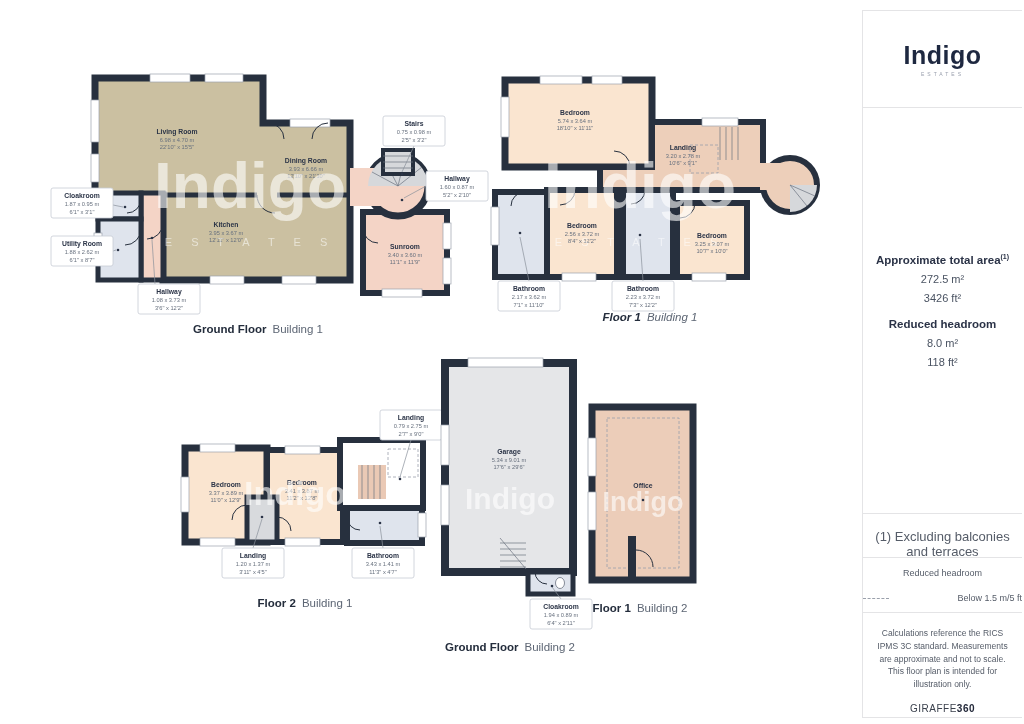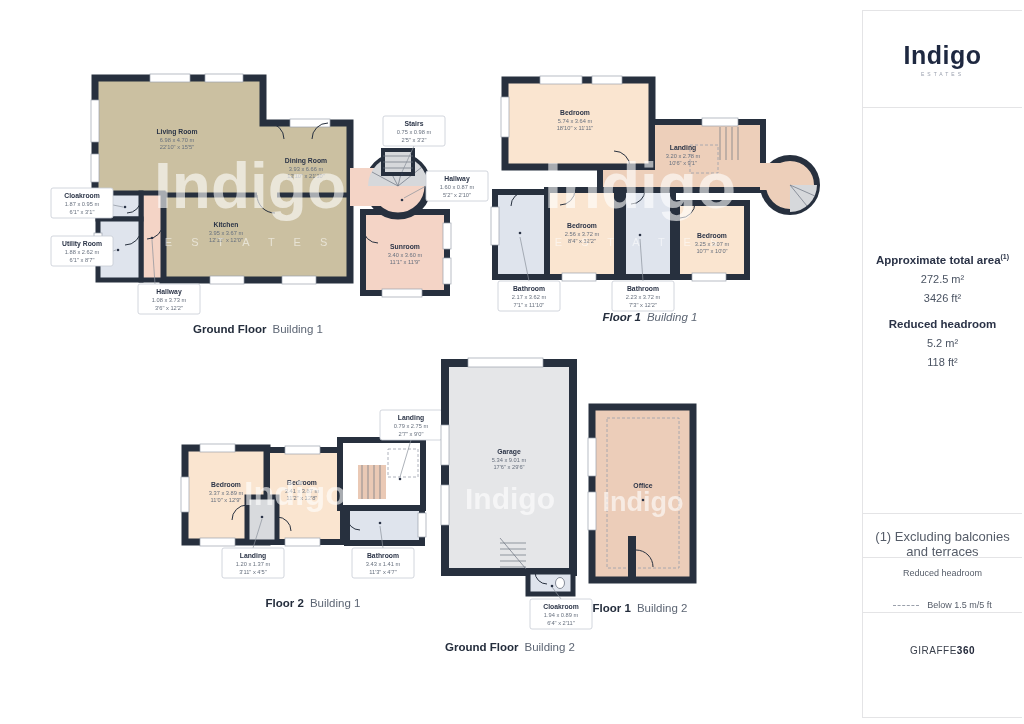--- a/index.html
+++ b/index.html
@@ -27,24 +27,24 @@
   .sb-logo{height:97px;display:flex;flex-direction:column;align-items:center;justify-content:center;}
   .logo-text{font-size:25px;font-weight:bold;color:#1e2840;letter-spacing:0.5px;}
   .logo-sub{font-size:5px;letter-spacing:3px;color:#9aa0ae;margin-top:1px;}
   .sb-area{height:406px;padding-top:145px;}
   .sb-title{font-size:11.5px;font-weight:bold;color:#2b3347;}
   .sb-title sup{font-size:7px;}
   .sb-val{font-size:11px;color:#4a5362;margin-top:7px;}
   .sb-gap{height:14px;}
   .sb-note{height:44px;padding:15px 10px 0;font-size:13px;color:#555c68;}
   .sb-legend{height:55px;padding-top:10px;font-size:9px;color:#555c68;}
-  .legend-row{display:flex;align-items:center;justify-content:center;margin-top:22px;gap:8px;}
+  .legend-row{display:flex;align-items:center;justify-content:space-between;margin-top:15px;gap:8px;}
   .legend-dash{width:26px;border-top:1px dashed #9aa0ab;height:0;}
   .sb-disc{height:104px;padding:14px 12px 0;font-size:8.5px;color:#555c68;line-height:1.5;border-bottom:none;}
-  .sb-brand{margin-top:16px;font-size:10px;letter-spacing:0.5px;color:#3a404c;}
+  .sb-brand{margin-top:10px;font-size:10px;letter-spacing:0.5px;color:#3a404c;}
   .sb-brand b{color:#23293a;}
 </style>
 </head>
 <body>
 
 <div id="stage">
 
   <svg style="left:50px;top:68px;" width="450" height="252" viewBox="0 0 450 252">
 
     <path d="M45,10 H213 V55 H300 V212 H113 V127 H45 Z" fill="#cbc0a1" stroke="#27303e" stroke-width="7"></path>
@@ -362,52 +362,53 @@
   <div class="wm" style="left:588px;top:490px;width:110px;">
     <div class="wm-text" style="font-size:27px;">Indigo</div>
   </div>
 
   <div class="plan-caption" style="left:158px;top:323px;width:200px;">
     <span class="cb">Ground Floor</span><span>Building 1</span>
   </div>
   <div class="plan-caption" style="left:550px;top:311px;width:200px;font-style:italic;">
     <span class="cb">Floor 1</span><span>Building 1</span>
   </div>
-  <div class="plan-caption" style="left:213px;top:597px;width:200px;">
+  <div class="plan-caption" style="left:205px;top:597px;width:200px;">
     <span class="cb">Floor 2</span><span>Building 1</span>
   </div>
   <div class="plan-caption" style="left:410px;top:641px;width:200px;">
     <span class="cb">Ground Floor</span><span>Building 2</span>
   </div>
   <div class="plan-caption" style="left:540px;top:591px;width:200px;margin-top:11px;">
     <span class="cb">Floor 1</span><span>Building 2</span>
   </div>
 
   <div class="sidebar">
     <div class="sb-sec sb-logo">
       <div class="logo-text">Indigo</div>
       <div class="logo-sub">ESTATES</div>
     </div>
     <div class="sb-sec sb-area">
       <div class="sb-title"><span>Approximate total area</span><sup>(1)</sup></div>
       <div class="sb-val">272.5 m²</div>
       <div class="sb-val">3426 ft²</div>
       <div class="sb-gap"></div>
       <div class="sb-title">Reduced headroom</div>
-      <div class="sb-val">5.2 m²</div>
+      <div class="sb-val">8.0 m²</div>
       <div class="sb-val">118 ft²</div>
     </div>
     <div class="sb-sec sb-note">(1) Excluding balconies and terraces</div>
     <div class="sb-sec sb-legend">
       <div>Reduced headroom</div>
       <div class="legend-row">
         <span class="legend-dash"></span>
         <span>Below 1.5 m/5 ft</span>
       </div>
     </div>
     <div class="sb-sec sb-disc">
+      <div>Calculations reference the RICS IPMS 3C standard. Measurements are approximate and not to scale. This floor plan is intended for illustration only.</div>
       <div class="sb-brand">
         <span>GIRAFFE</span><b>360</b>
       </div>
     </div>
   </div>
 
 </div>
 
 </body></html>

